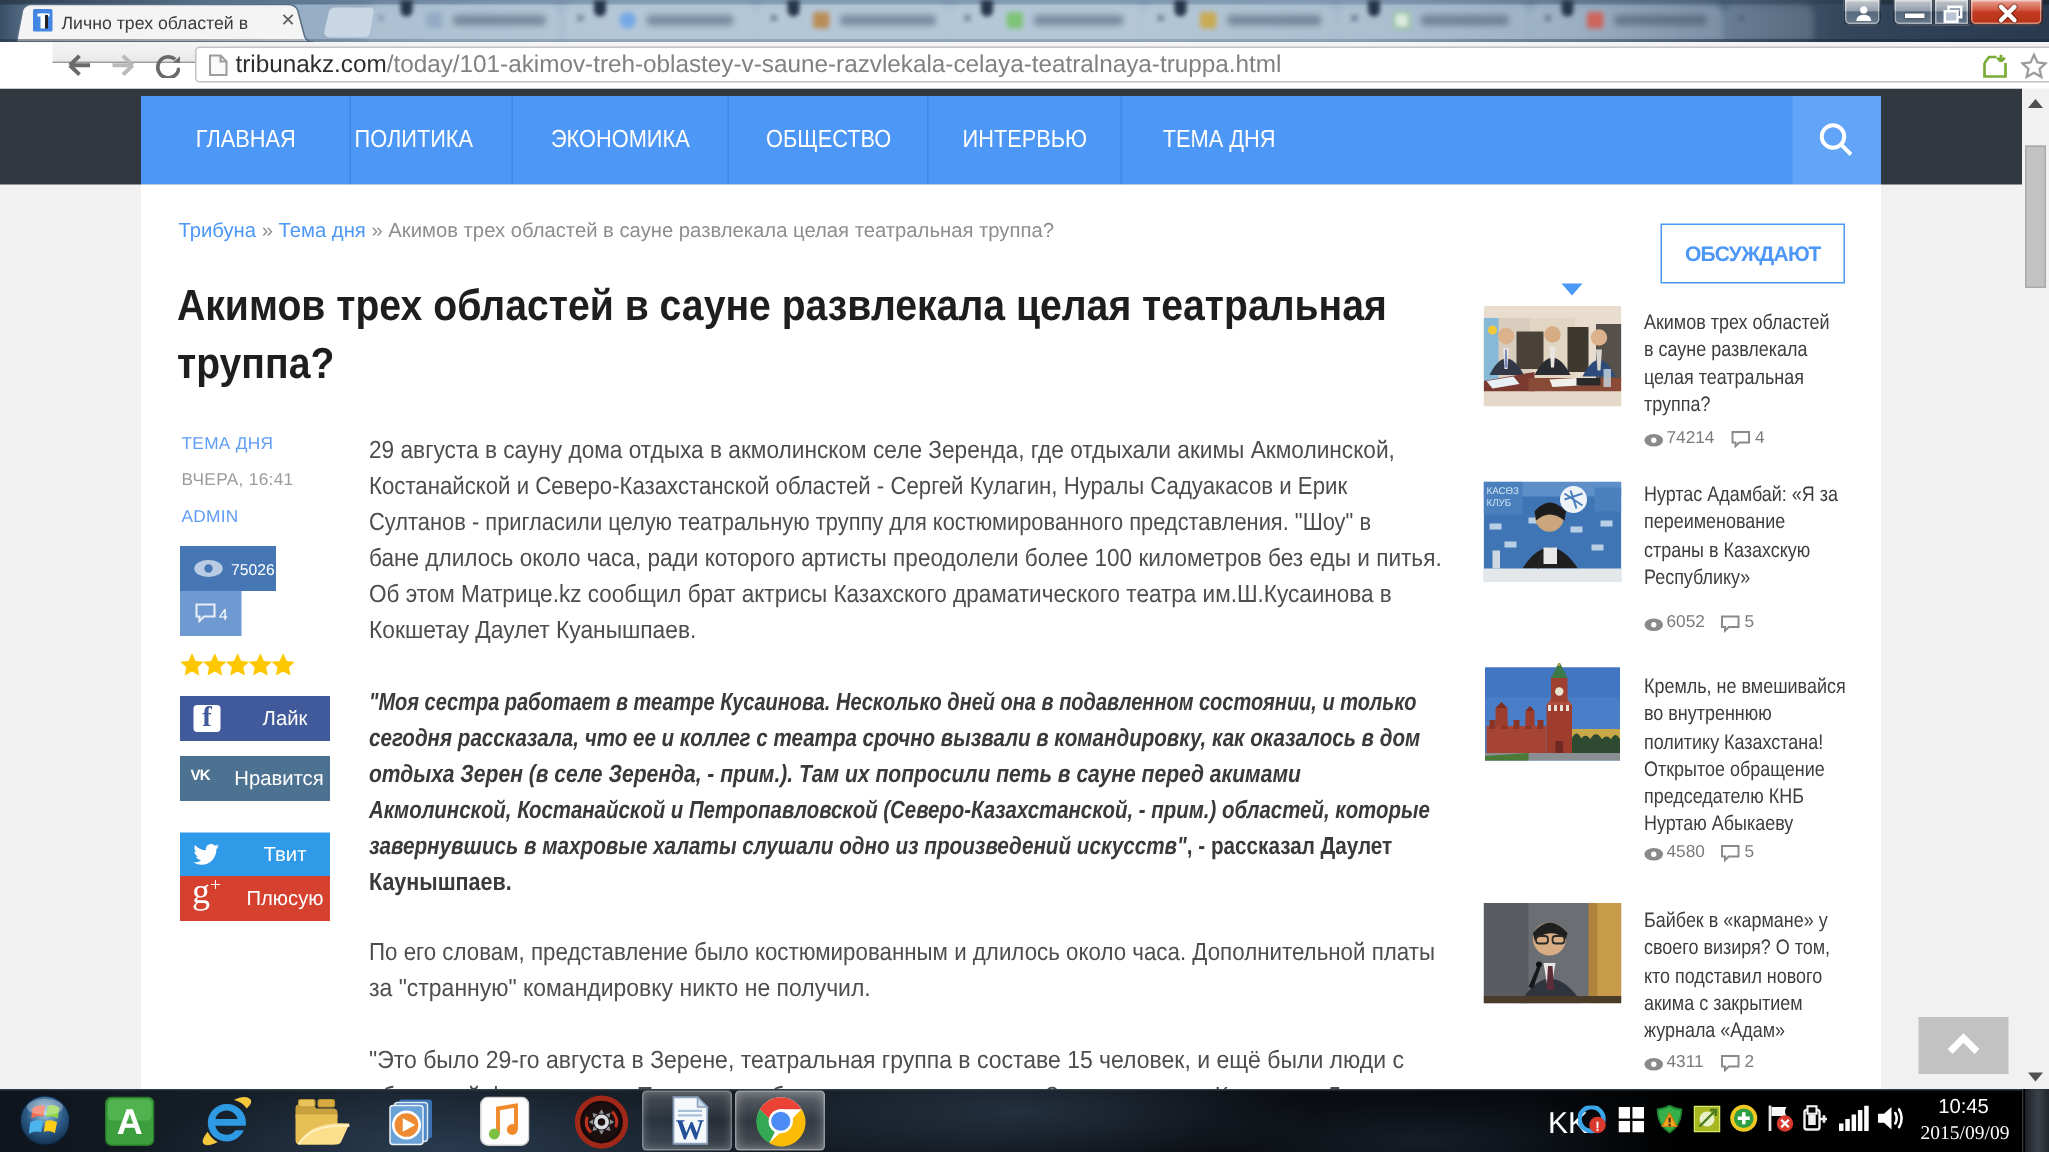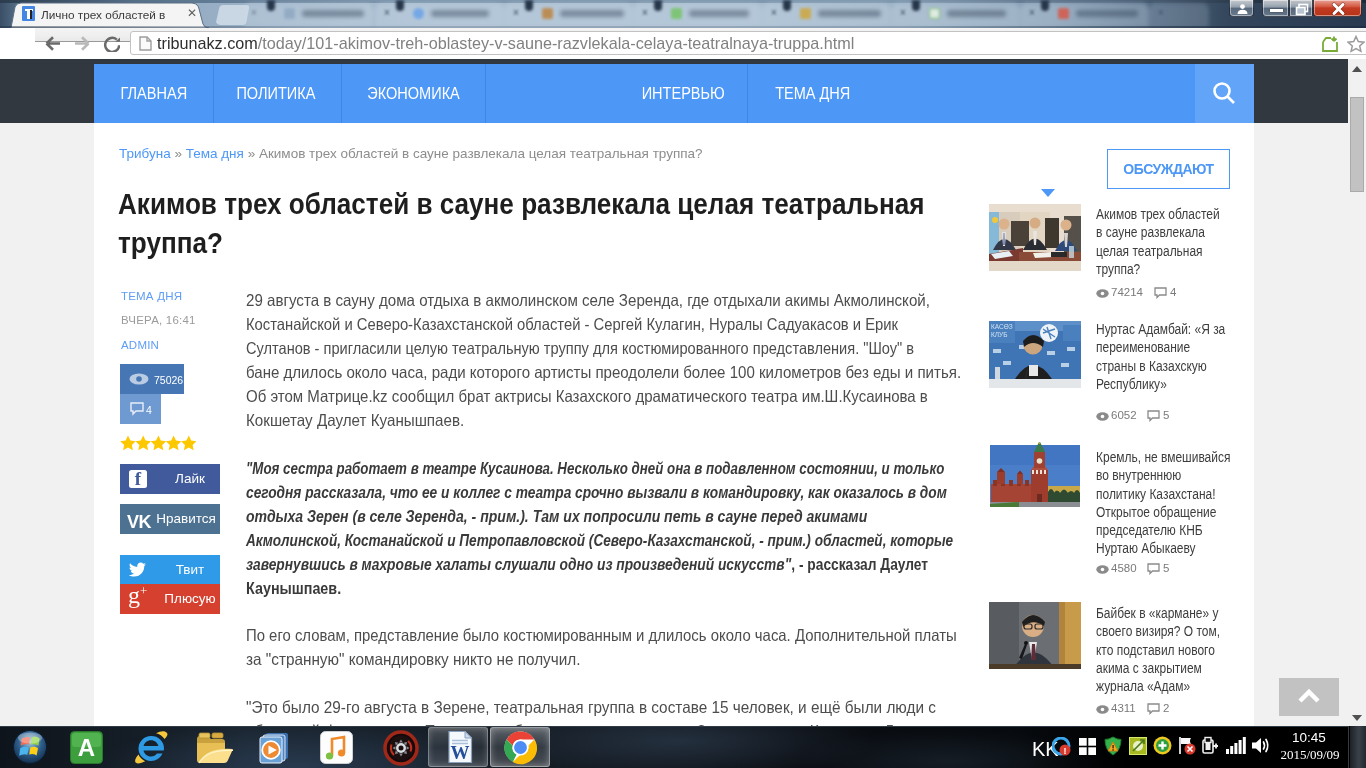--- a/index.html
+++ b/index.html
@@ -164,23 +164,24 @@
     <svg class="abs" style="left:1216px;top:3px" width="18" height="18" viewBox="0 0 18 18">
       <path d="M9,1.5 L11.3,6.6 L16.8,7.2 L12.7,10.9 L13.9,16.3 L9,13.5 L4.1,16.3 L5.3,10.9 L1.2,7.2 L6.7,6.6 Z" fill="none" stroke="#9b9b9b" stroke-width="1.5"></path>
     </svg>
   </div>
   <div class="abs" style="left:1344px;top:9px;width:19px;height:3.2px;background:#565656;box-shadow:0 5.5px 0 #565656,0 11px 0 #565656;"></div>
 </div>
 
 <div id="page">
   <div id="hdrband"></div>
   <div id="nav">
-    <div class="nitem" style="left:0;width:120px"><span>ГЛАВНАЯ</span></div>
+    <div class="nitem" style="left:0;width:140px"><span>ГЛАВНАЯ</span></div>
     <div class="nitem" style="left:116px;width:132px"><span>ПОЛИТИКА</span></div>
     <div class="nitem" style="left:248px;width:144px"><span>ЭКОНОМИКА</span></div>
+    <div class="nitem" style="left:392px;width:133px"><span>ОБЩЕСТВО</span></div>
     <div class="nitem" style="left:525px;width:129px"><span>ИНТЕРВЬЮ</span></div>
     <div class="nitem" style="left:654px;width:129px;border-right:none"><span>ТЕМА ДНЯ</span></div>
     <div class="abs" style="left:1101px;top:0;width:59px;height:59px;background:#61a4f8;">
       <svg class="abs" style="left:16px;top:16px" width="27" height="27" viewBox="0 0 27 27">
         <circle cx="11" cy="11" r="7.5" fill="none" stroke="#fff" stroke-width="2.6"></circle>
         <path d="M16.5,16.5 L23,23" stroke="#fff" stroke-width="2.6"></path>
       </svg>
     </div>
   </div>
   <div id="content">
@@ -211,21 +212,21 @@
           <use href="#st" x="60.8"></use>
       </g>
     </svg>
     <div class="sbtn" style="top:341px;background:#415a9b;">
       <div class="abs" style="left:9px;top:6px;width:18px;height:18px;background:#fff;border-radius:2.5px;">
         <div style="position:absolute;left:0;top:-1px;width:18px;height:18px;font-family:'Liberation Serif',serif;font-weight:bold;color:#415a9b;font-size:19px;line-height:20px;text-align:center;">f</div>
       </div>
       <div class="sbtxt">Лайк</div>
     </div>
     <div class="sbtn" style="top:381px;background:#4d7191;">
-      <div class="abs" style="left:7px;top:8px;font-size:18px;font-weight:bold;letter-spacing:-0.5px;">VK</div>
+      <div class="abs" style="left:7px;top:8px;font-size:10px;font-weight:bold;letter-spacing:-0.5px;">VK</div>
       <div class="sbtxt" style="left:32px;">Нравится</div>
     </div>
     <div class="sbtn" style="top:421px;background:#2f9ae8;margin-top:11px;">
       <svg class="abs" style="left:8px;top:7px" width="19" height="16" viewBox="0 0 19 16">
         <path d="M18,2.2 c-0.6,0.3-1.3,0.5-2,0.6 c0.7-0.4,1.3-1.1,1.5-1.9 c-0.7,0.4-1.4,0.7-2.2,0.85 C14.6,1 13.7,0.6 12.7,0.6 c-1.9,0-3.5,1.6-3.5,3.5 c0,0.3 0,0.55 0.1,0.8 C6.4,4.75 3.8,3.4 2.1,1.3 c-0.3,0.5-0.5,1.1-0.5,1.8 c0,1.2 0.6,2.3 1.6,2.9 C2.6,6 2,5.8 1.5,5.5 l0,0 c0,1.7 1.2,3.1 2.8,3.4 C4,9 3.7,9.05 3.4,9.05 c-0.2,0-0.45,0-0.65,-0.05 c0.45,1.4 1.75,2.4 3.3,2.45 c-1.2,0.9-2.7,1.5-4.4,1.5 c-0.3,0-0.6,0-0.85,-0.05 c1.55,1 3.4,1.6 5.4,1.6 c6.5,0 10.05-5.4 10.05-10.05 l0-0.45 C16.9,3.5 17.5,2.9 18,2.2" fill="#fff"></path>
       </svg>
       <div class="sbtxt">Твит</div>
     </div>
     <div class="sbtn" style="top:461px;background:#d6402f;">
       <div class="abs" style="left:8px;top:-2px;font-family:'Liberation Serif',serif;font-size:24px;color:#fff;">g<span style="font-size:13px;vertical-align:8px">+</span></div>

